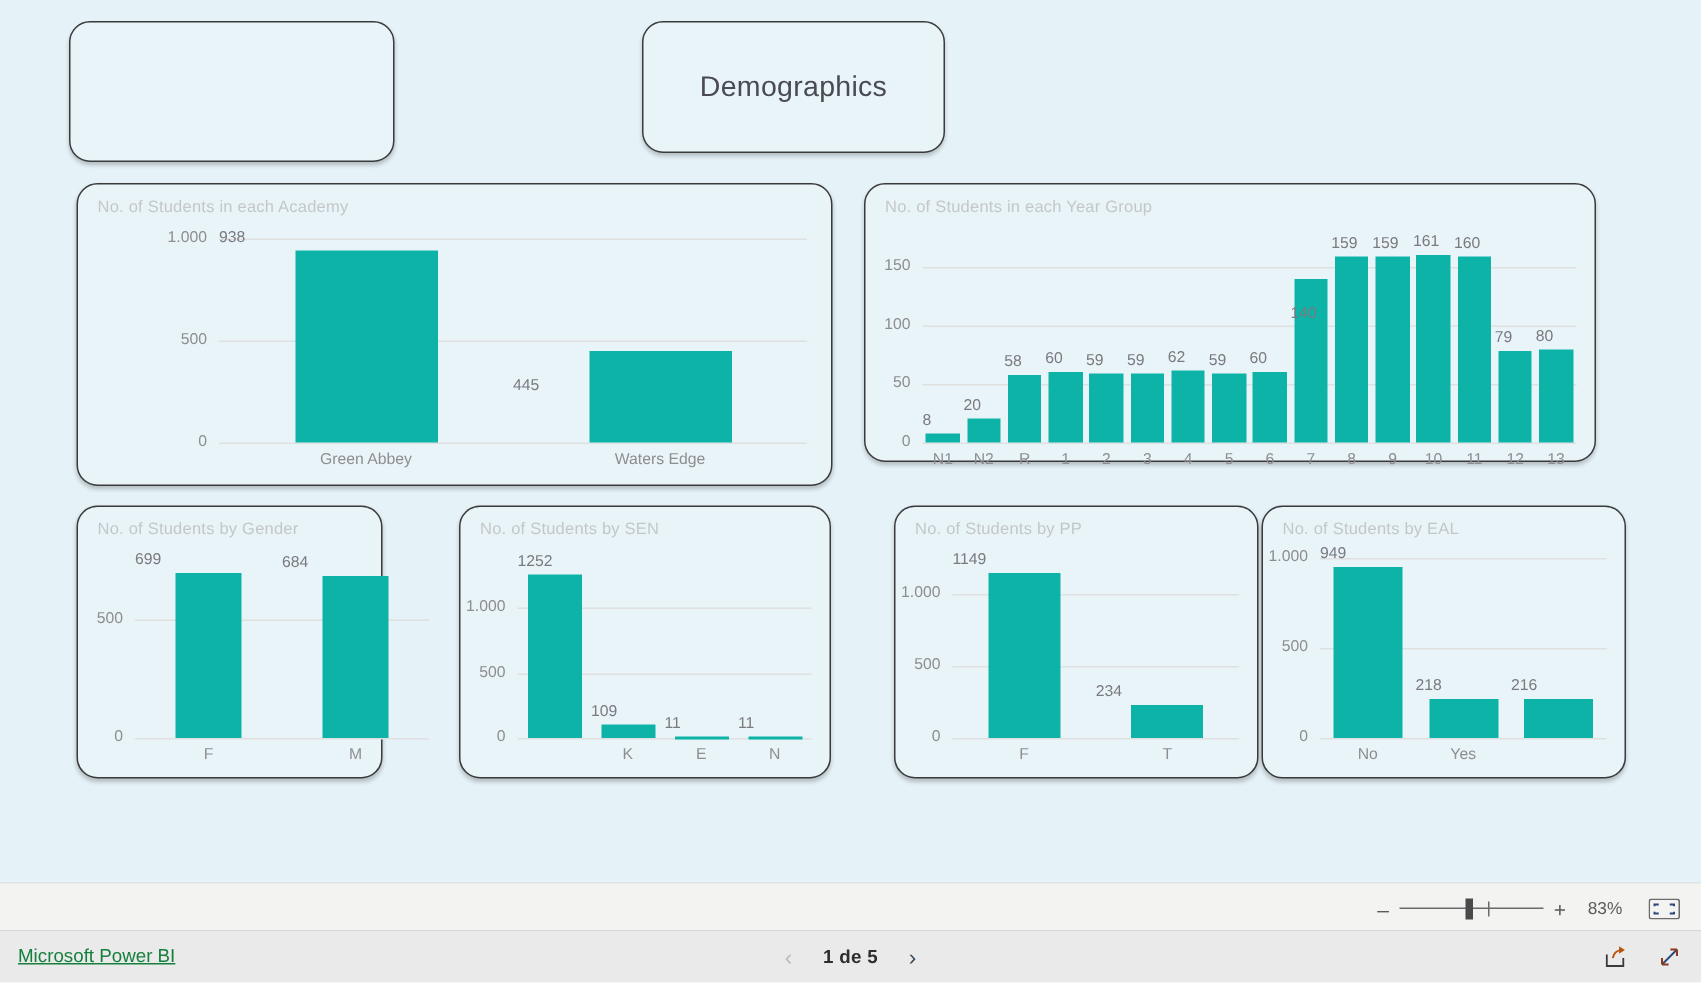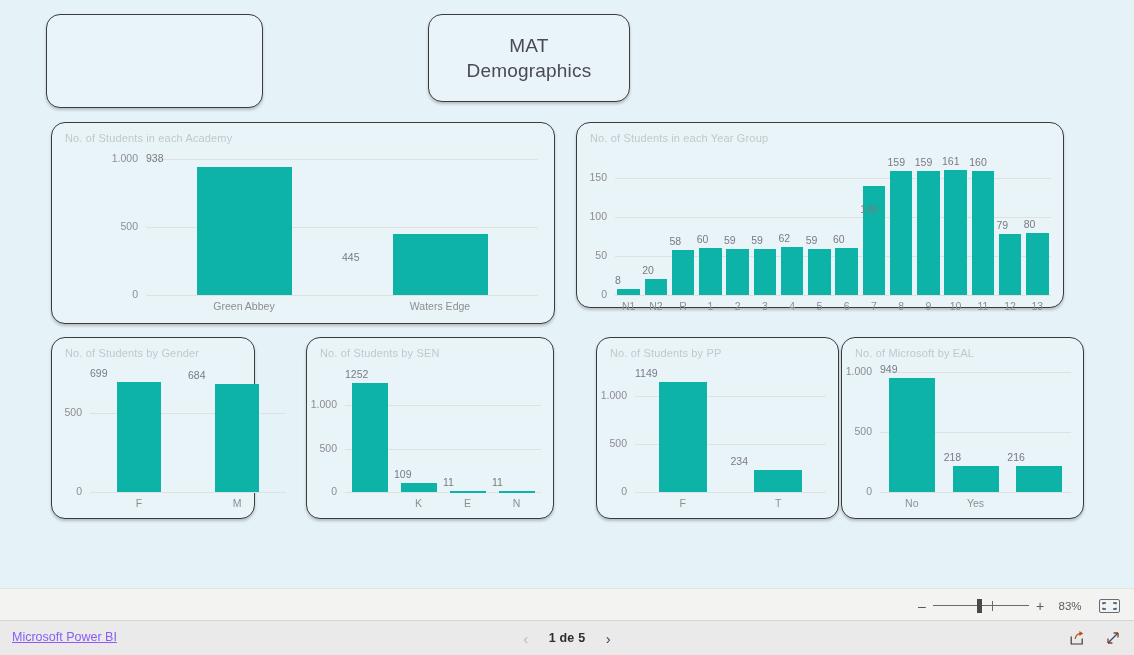--- a/index.html
+++ b/index.html
@@ -124,21 +124,21 @@
 
   
   .footer {
     position: absolute; left: 0; top: 621px;
     width: 1134px; height: 34px;
     background: #eaeaea;
   }
   .brand {
     position: absolute; left: 12px; top: 9px;
     font-size: 12.5px;
-    color: #8b5cf6;
+    color: #15803d;
     text-decoration: underline;
     cursor: pointer;
   }
   .pager {
     position: absolute; left: 0; top: 0; width: 1134px; height: 34px;
     display: flex; align-items: center; justify-content: center; gap: 16px;
     pointer-events: none;
   }
   .pager > * { pointer-events: auto; }
   .chev {
@@ -162,21 +162,20 @@
 <body>
 
 <div id="app">
 
   <div class="canvas">
 
     <div class="card card-blank" style="left:46px; top:14px; width:217px; height:94px;"></div>
 
     <div class="card title-card" style="left:428px; top:14px; width:202px; height:88px;">
       <div>
-        <div class="ttxt">MAT</div>
         <div class="ttxt">Demographics</div>
       </div>
     </div>
 
     <div id="charts">
         <div class="card" style="left: 51px; top: 122px; width: 504px; height: 202px;">
           <div class="chart-title">No. of Students in each Academy</div>
           <div class="gridline" style="left: 94px; width: 392px; top: 172px;"></div>
           <div class="ytick" style="left: 0px; width: 86px; top: 165px;">0</div>
           <div class="gridline" style="left: 94px; width: 392px; top: 104px;"></div>
@@ -292,21 +291,21 @@
           <div class="gridline" style="left: 38px; width: 191px; top: 58px;"></div>
           <div class="ytick" style="left: 0px; width: 30px; top: 51.3825px;">1.000</div>
           <div class="bar" style="background: rgb(12, 179, 166); left: 61.75px; width: 48px; top: 44.1355px; height: 109.865px;"></div>
           <div class="bar-label" style="left: 38px; width: 95.5px; top: 29.1355px;">1149</div>
           <div class="xtick" style="left: 38px; width: 95.5px; top: 159px;">F</div>
           <div class="bar" style="background: rgb(12, 179, 166); left: 157.25px; width: 48px; top: 131.625px; height: 22.3745px;"></div>
           <div class="bar-label" style="left: 133.5px; width: 95.5px; top: 116.625px;">234</div>
           <div class="xtick" style="left: 133.5px; width: 95.5px; top: 159px;">T</div>
         </div>
         <div class="card" style="left: 841px; top: 337px; width: 243px; height: 182px;">
-          <div class="chart-title">No. of Microsoft by EAL</div>
+          <div class="chart-title">No. of Students by EAL</div>
           <div class="gridline" style="left: 38px; width: 191px; top: 154px;"></div>
           <div class="ytick" style="left: 0px; width: 30px; top: 147px;">0</div>
           <div class="gridline" style="left: 38px; width: 191px; top: 94px;"></div>
           <div class="ytick" style="left: 0px; width: 30px; top: 87px;">500</div>
           <div class="gridline" style="left: 38px; width: 191px; top: 34px;"></div>
           <div class="ytick" style="left: 0px; width: 30px; top: 27px;">1.000</div>
           <div class="bar" style="background: rgb(12, 179, 166); left: 46.8333px; width: 46px; top: 40.12px; height: 113.88px;"></div>
           <div class="bar-label" style="left: 38px; width: 63.6667px; top: 25.12px;">949</div>
           <div class="xtick" style="left: 38px; width: 63.6667px; top: 159px;">No</div>
           <div class="bar" style="background: rgb(12, 179, 166); left: 110.5px; width: 46px; top: 127.84px; height: 26.16px;"></div>

